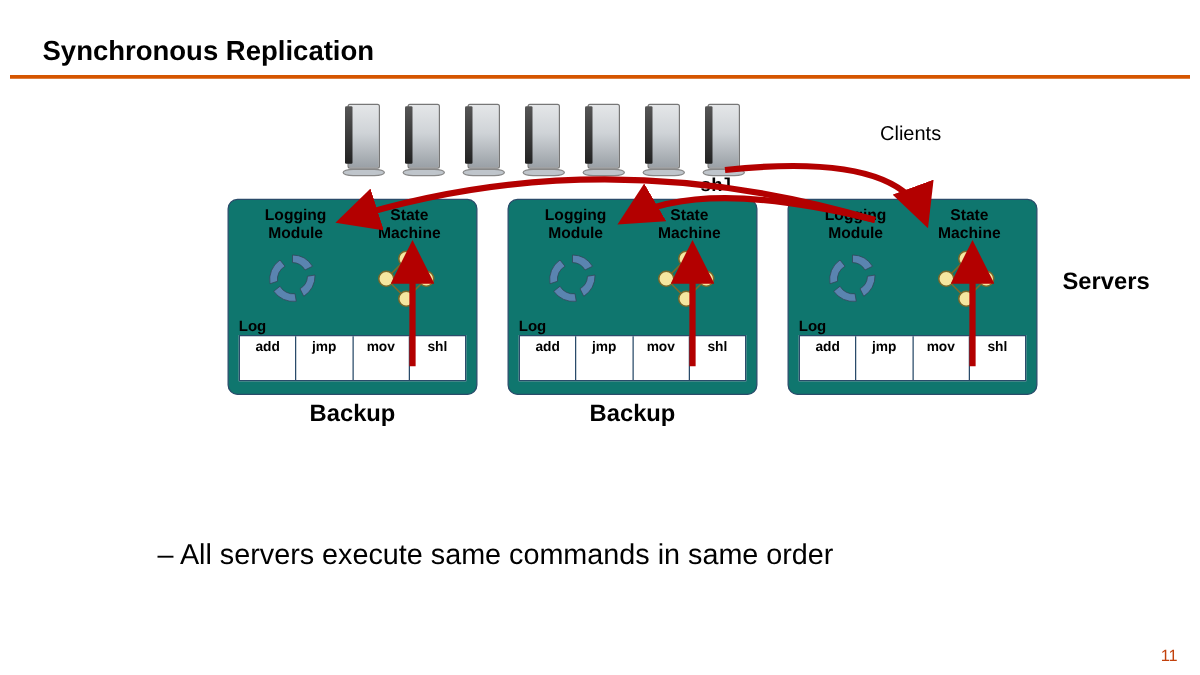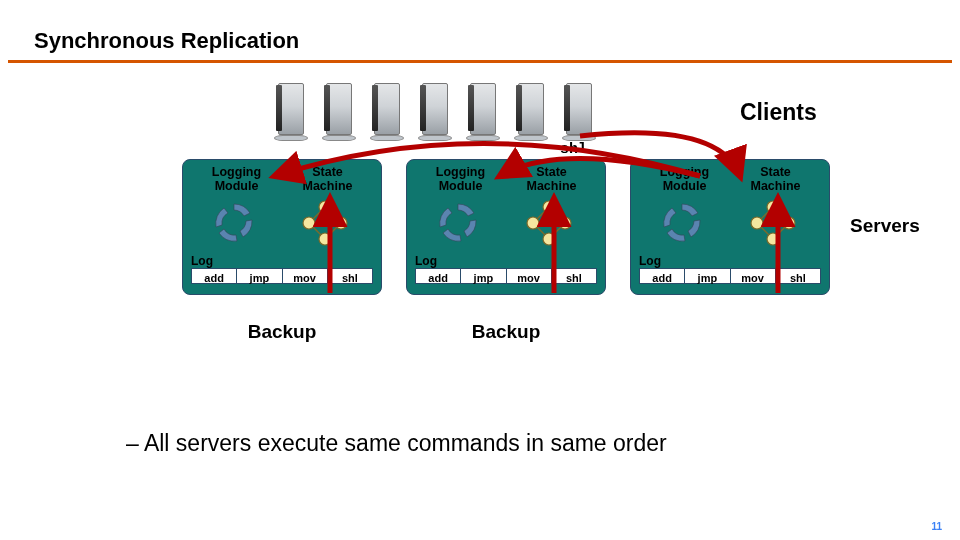--- a/index.html
+++ b/index.html
@@ -60,24 +60,24 @@
   .tower .foot {
     position: absolute;
     left: 4px; bottom: 0;
     width: 34px; height: 6px;
     background: #bfc5cb;
     border-radius: 50%/100%;
     border: 1px solid #888;
   }
   .clients-label {
     position: absolute;
-    left: 740px;
+    left: 704px;
     top: 18px;
-    font-size: 23px;
-    font-weight: 700;
+    font-size: 16px;
+    font-weight: 400;
   }
   .servers-label {
     position: absolute;
     left: 850px;
     top: 134px;
     font-size: 19px;
     font-weight: 700;
   }
   .cmd-label {
     position: absolute;
@@ -129,21 +129,21 @@
   .log-label {
     text-align: left;
     font-size: 12px;
     font-weight: 700;
     margin-top: 4px;
   }
   .log-cells {
     display: flex;
     border: 1px solid #2a4b6a;
     background: #fff;
-    height: 16px;
+    height: 37px;
   }
   .log-cells span {
     flex: 1;
     border-right: 1px solid #2a4b6a;
     font-size: 11px;
     font-weight: 600;
     text-align: center;
     line-height: 18px;
   }
   .log-cells span:last-child { border-right: none; }
@@ -159,23 +159,23 @@
     position: absolute;
     left: 78px;
     top: 420px;
   }
   .b1 { font-size: 25px; }
   .b2 { font-size: 23px; margin-left: 48px; margin-top: 10px; }
   .pagenum {
     position: absolute;
     right: 18px;
     bottom: 8px;
-    font-size: 10px;
-    font-weight: 700;
-    color: #3b82f6;
+    font-size: 13px;
+    font-weight: 400;
+    color: #c2410c;
   }
   
   .arrows {
     position: absolute;
     left: 0; top: 0;
     width: 960px; height: 400px;
     pointer-events: none;
   }
 </style>
 </head>

